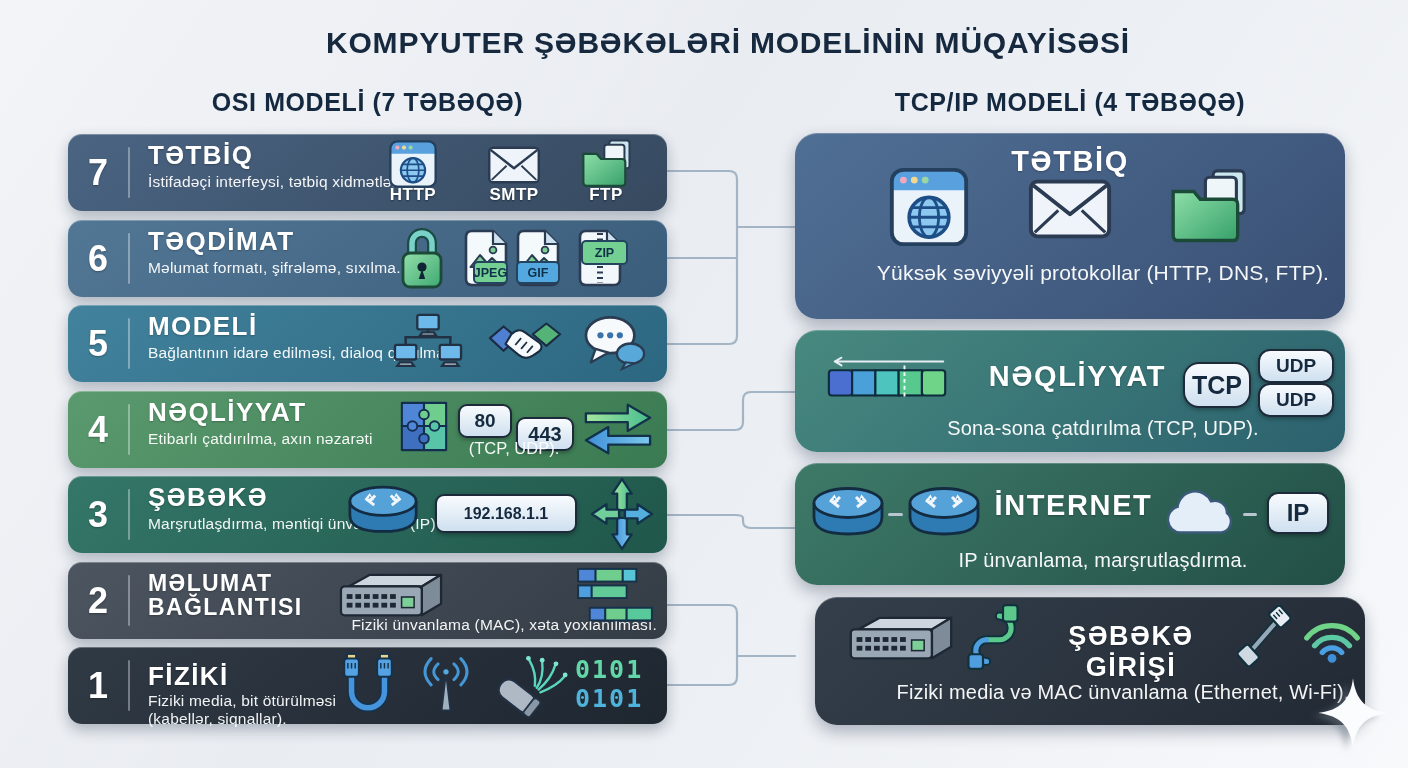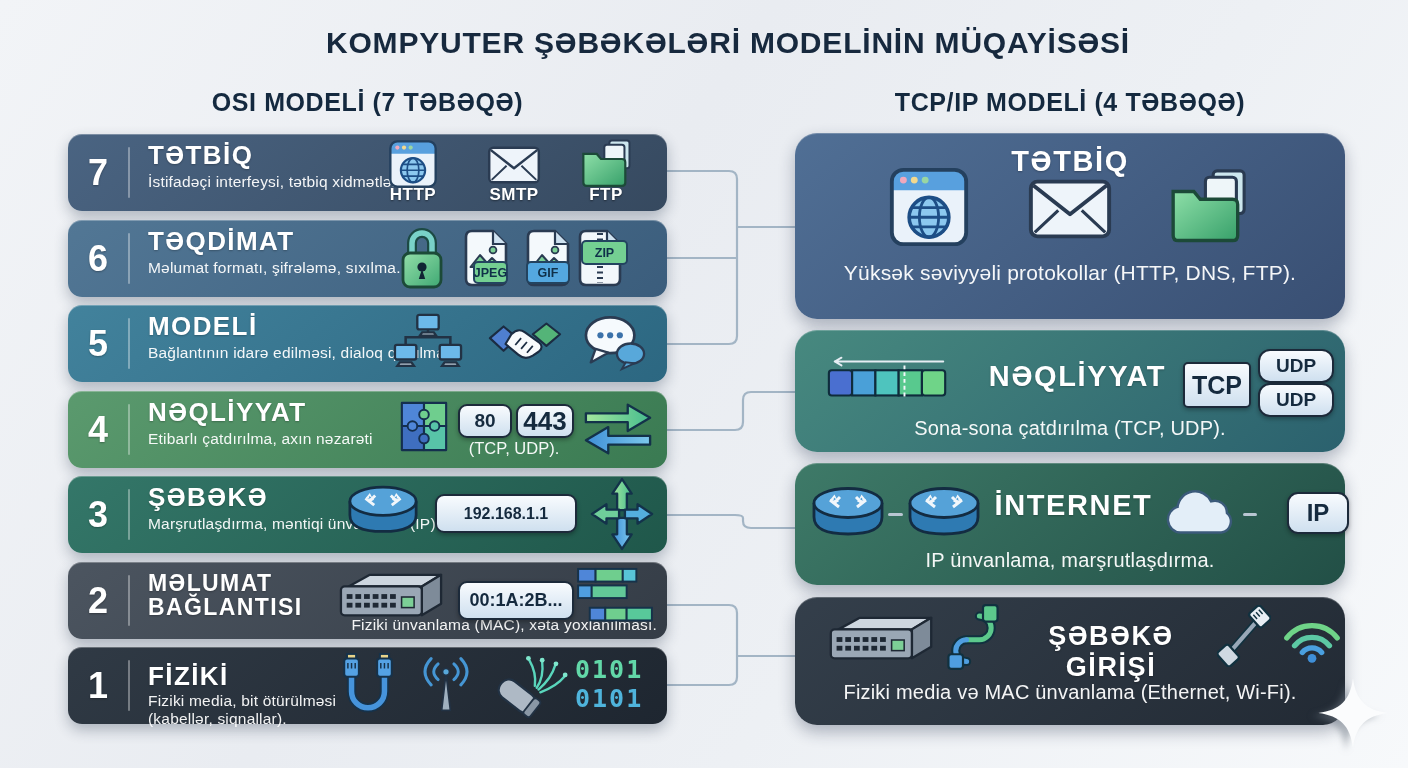--- a/index.html
+++ b/index.html
@@ -48,25 +48,25 @@
   .binary{position:absolute;font-family:"DejaVu Sans Mono","Liberation Mono",monospace;
     font-weight:800;font-size:25px;line-height:1.1;letter-spacing:2px;}
   .bin1{color:#62d8a8;} .bin2{color:#4fb4dc;}
 
   
   .tcp-block{position:absolute;left:795px;width:550px;border-radius:22px;color:#fff;
     box-shadow:inset 0 1px 0 rgba(255,255,255,.22),0 7px 16px rgba(30,45,70,.32);}
   .b1{top:133px;height:186px;background:linear-gradient(140deg,#506f95,#394f73);}
   .b2{top:330px;height:122px;background:linear-gradient(140deg,#47897f,#2b616e);}
   .b3{top:463px;height:122px;background:linear-gradient(140deg,#3e7a68,#224f46);}
-  .b4{top:597px;height:128px;background:linear-gradient(140deg,#343f4b,#222a34);}
+  .b4{top:597px;height:128px;background:linear-gradient(140deg,#343f4b,#222a34);margin-left:20px;}
   .blk-title{position:absolute;font-size:29px;font-weight:800;letter-spacing:1.6px;text-align:center;
     text-shadow:0 1px 2px rgba(0,0,0,.25);}
   .blk-sub{position:absolute;left:0;width:100%;text-align:center;font-size:20px;
-    color:rgba(255,255,255,.95);letter-spacing:.2px;}
+    color:rgba(255,255,255,.95);letter-spacing:.2px;padding-left:33px;}
   .dash{position:absolute;height:3px;background:#b9c6d2;border-radius:2px;}
   .sparkle{position:absolute;left:1316px;top:676px;
     filter:drop-shadow(-7px 3px 3px rgba(110,120,132,.5));}
 </style>
 </head>
 <body>
 
 <svg width="0" height="0" style="position:absolute">
   <defs>
     <linearGradient id="g-green" x1="0" y1="0" x2="1" y2="1">
@@ -346,21 +346,21 @@
     </div>
     <svg class="ic" style="left:330px;top:3px;width:48px;height:70px">
         <use href="#s-lock"></use>
       </svg>
     <div class="ic" style="left:394px;top:7px;width:48px;height:62px">
       <svg style="width:48px;height:62px">
           <use href="#s-imgfile"></use>
         </svg>
       <div class="file-badge fb-green" style="left:2px;right:2px;bottom:5px;height:19px">JPEG</div>
     </div>
-    <div class="ic" style="left:456px;top:7px;width:48px;height:62px">
+    <div class="ic" style="left:446px;top:7px;width:48px;height:62px">
       <svg style="width:48px;height:62px">
           <use href="#s-imgfile"></use>
         </svg>
       <div class="file-badge fb-blue" style="left:2px;right:2px;bottom:5px;height:19px">GIF</div>
     </div>
     <div class="ic" style="left:508px;top:7px;width:48px;height:62px">
       <svg style="width:48px;height:62px">
           <use href="#s-zipfile"></use>
         </svg>
       <div class="file-badge fb-green" style="left:-4px;right:-4px;top:13px;height:21px">ZIP</div>
@@ -389,21 +389,21 @@
     <div class="num">4</div>
     <div class="vdiv"></div>
     <div class="row-body">
       <div class="row-title">NƏQLİYYAT</div>
       <div class="row-sub">Etibarlı çatdırılma, axın nəzarəti</div>
     </div>
     <svg class="ic" style="left:330px;top:7px;width:52px;height:58px">
         <use href="#s-puzzle"></use>
       </svg>
     <div class="badge" style="left:390px;top:13px;width:50px;height:30px;font-size:19px">80</div>
-    <div class="badge" style="left:448px;top:13px;width:54px;height:30px;font-size:26px">443</div>
+    <div class="badge" style="left:448px;top:26px;width:54px;height:30px;font-size:20px">443</div>
     <div class="caption" style="left:385px;top:48px;width:122px">(TCP, UDP).</div>
     <svg class="ic" style="left:514px;top:9px;width:72px;height:58px">
         <use href="#s-arrows2"></use>
       </svg>
   </div>
 
   <div class="osi-row r3">
     <div class="num">3</div>
     <div class="vdiv"></div>
     <div class="row-body">
@@ -422,21 +422,20 @@
   <div class="osi-row r2">
     <div class="num">2</div>
     <div class="vdiv"></div>
     <div class="row-body">
       <div class="row-title" style="padding-top:2px">MƏLUMAT BAĞLANTISI</div>
       <div class="row-sub">Fiziki ünvanlama (MAC), xəta yoxlanılması.</div>
     </div>
     <svg class="ic" style="left:265px;top:9px;width:116px;height:52px">
         <use href="#s-switch"></use>
       </svg>
-    <div class="badge" style="left:390px;top:19px;width:112px;height:35px;font-size:18px">00:1A:2B...</div>
     <svg class="ic" style="left:508px;top:5px;width:78px;height:66px">
         <use href="#s-frames"></use>
       </svg>
   </div>
 
   <div class="osi-row r1">
     <div class="num">1</div>
     <div class="vdiv"></div>
     <div class="row-body" style="padding-top:16px">
       <div class="row-title">FİZİKİ</div>
@@ -467,40 +466,40 @@
         <use href="#s-folderfiles"></use>
       </svg>
     <div class="blk-sub" style="top:128px;font-size:21px">Yüksək səviyyəli protokollar (HTTP, DNS, FTP).</div>
   </div>
 
   <div class="tcp-block b2">
     <svg class="ic" style="left:30px;top:24px;width:126px;height:48px">
         <use href="#s-packetbar"></use>
       </svg>
     <div class="blk-title" style="left:175px;width:215px;top:30px">NƏQLİYYAT</div>
-    <div class="badge" style="left:388px;top:32px;width:64px;height:42px;font-size:25px;border-radius:5px">TCP</div>
+    <div class="badge" style="left:388px;top:32px;width:64px;height:42px;font-size:25px;border-radius:16px">TCP</div>
     <div class="badge" style="left:463px;top:19px;width:72px;height:30px;font-size:19px;border-radius:12px">UDP</div>
     <div class="badge" style="left:463px;top:53px;width:72px;height:30px;font-size:19px;border-radius:12px">UDP</div>
     <div class="blk-sub" style="top:87px">Sona-sona çatdırılma (TCP, UDP).</div>
   </div>
 
   <div class="tcp-block b3">
     <svg class="ic" style="left:14px;top:20px;width:78px;height:62px">
         <use href="#s-router"></use>
       </svg>
     <div class="dash" style="left:93px;top:50px;width:15px"></div>
     <svg class="ic" style="left:110px;top:20px;width:78px;height:62px">
         <use href="#s-router"></use>
       </svg>
     <div class="blk-title" style="left:196px;width:165px;top:26px">İNTERNET</div>
     <svg class="ic" style="left:362px;top:23px;width:84px;height:54px">
         <use href="#s-cloud"></use>
       </svg>
     <div class="dash" style="left:448px;top:50px;width:14px"></div>
-    <div class="badge" style="left:492px;top:29px;width:58px;height:38px;font-size:24px;border-radius:11px">IP</div>
+    <div class="badge" style="left:472px;top:29px;width:58px;height:38px;font-size:24px;border-radius:11px">IP</div>
     <div class="blk-sub" style="top:86px">IP ünvanlama, marşrutlaşdırma.</div>
   </div>
 
   <div class="tcp-block b4">
     <svg class="ic" style="left:30px;top:16px;width:112px;height:54px">
         <use href="#s-switch"></use>
       </svg>
     <svg class="ic" style="left:148px;top:6px;width:60px;height:68px">
         <use href="#s-scable"></use>
       </svg>

